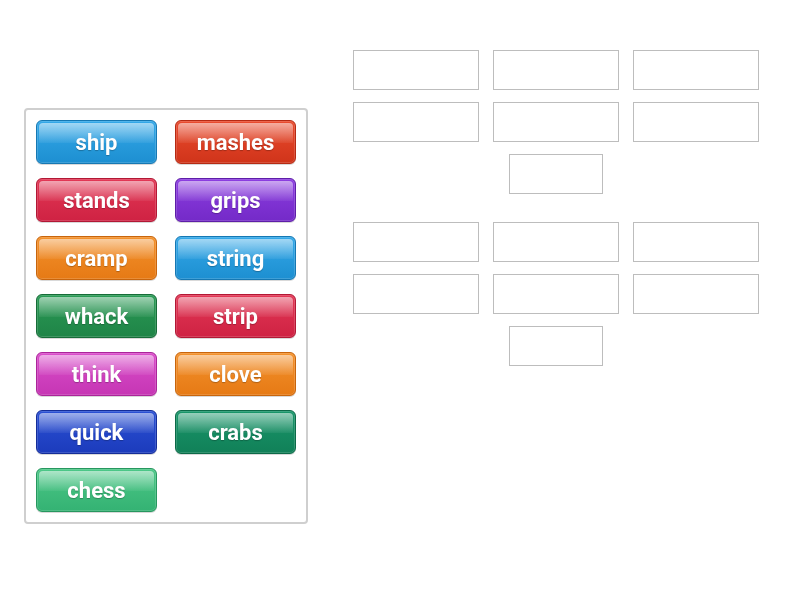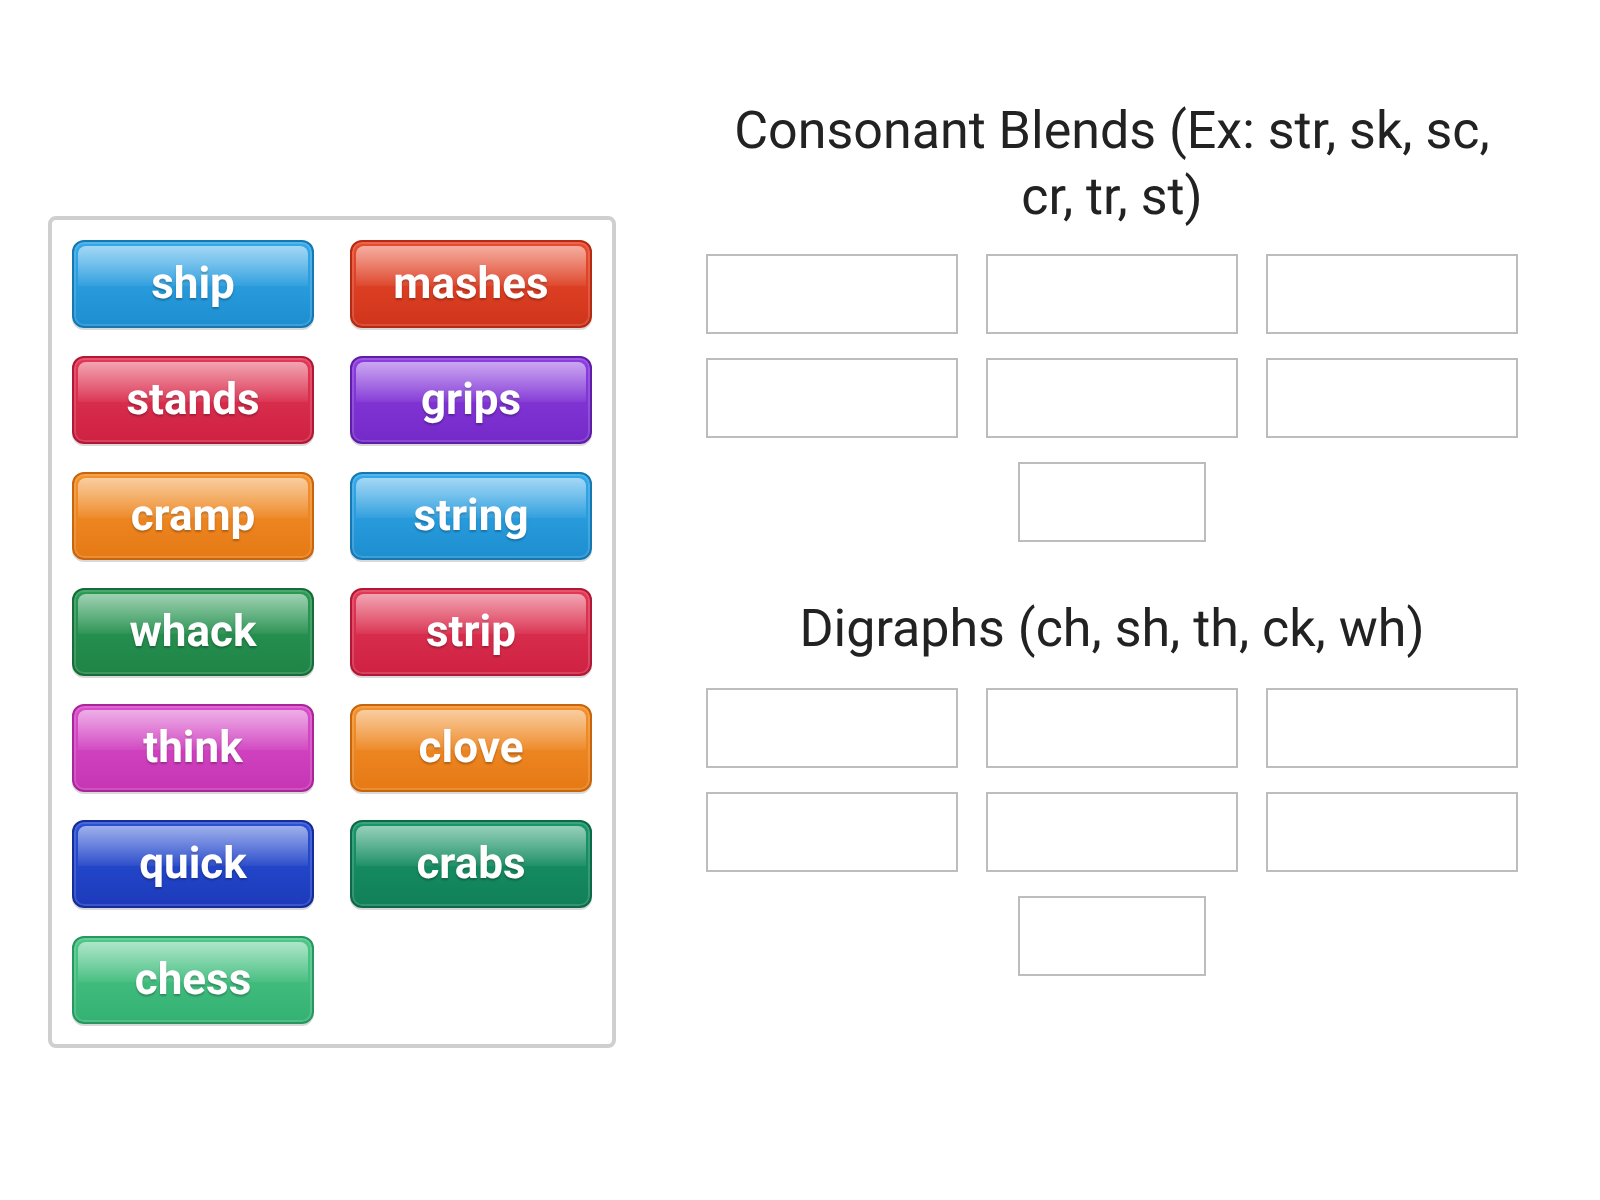--- a/index.html
+++ b/index.html
@@ -126,32 +126,30 @@
   <div class="tile c-green2">
       <span>crabs</span>
     </div>
   <div class="tile c-mint">
       <span>chess</span>
     </div>
 </div>
 
 <div class="right">
 
-  <div class="cat-title small">Consonant Blends (Ex: str, sk, sc, cr, tr, st)</div>
   <div class="slot-grid">
     <div class="slot"></div>
     <div class="slot"></div>
     <div class="slot"></div>
     <div class="slot"></div>
     <div class="slot"></div>
     <div class="slot"></div>
     <div class="slot narrow"></div>
   </div>
 
-  <div class="cat-title">Digraphs (ch, sh, th, ck, wh)</div>
   <div class="slot-grid">
     <div class="slot"></div>
     <div class="slot"></div>
     <div class="slot"></div>
     <div class="slot"></div>
     <div class="slot"></div>
     <div class="slot"></div>
     <div class="slot narrow"></div>
   </div>
 

